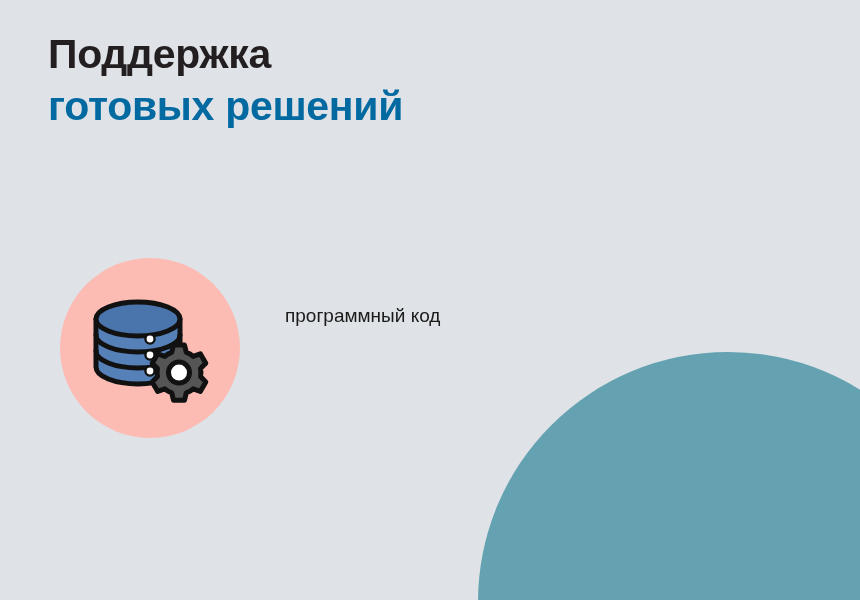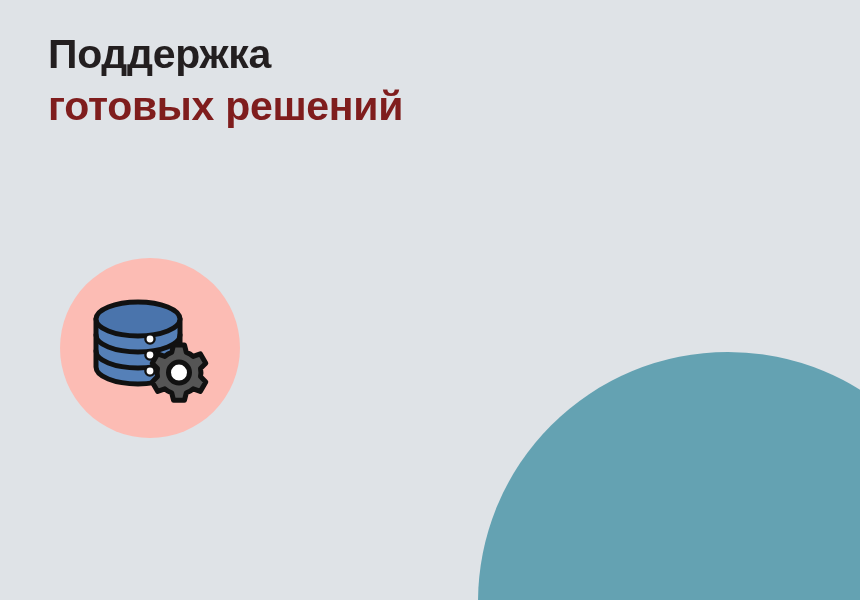--- a/index.html
+++ b/index.html
@@ -42,21 +42,21 @@
     font-size: 41px;
     font-weight: bold;
     line-height: 1.27;
     letter-spacing: -0.3px;
     white-space: nowrap;
   }
   .heading-line.primary {
     color: #231f20;
   }
   .heading-line.accent {
-    color: #7f1d1d;
+    color: #0369a1;
   }
 
   
   .feature {
     position: absolute;
     left: 60px;
     top: 258px;
     width: 560px;
     height: 180px;
   }
@@ -139,16 +139,17 @@
               A 20 20 0 0 1 -21.5 -2.4 L -26.8 -7.7
               L -21.3 -17.2 L -14.2 -14.6
               A 20 20 0 0 1 -7.3 -18.6 Z"></path>
             <circle cx="0" cy="1.6" r="10.5" fill="#ffffff"></circle>
           </g>
         </g>
       </svg>
     </div>
 
     <div class="feature-text">
+      <span class="txt-line">программный код</span>
     </div>
 
   </div>
 </div>
 
 </body></html>

